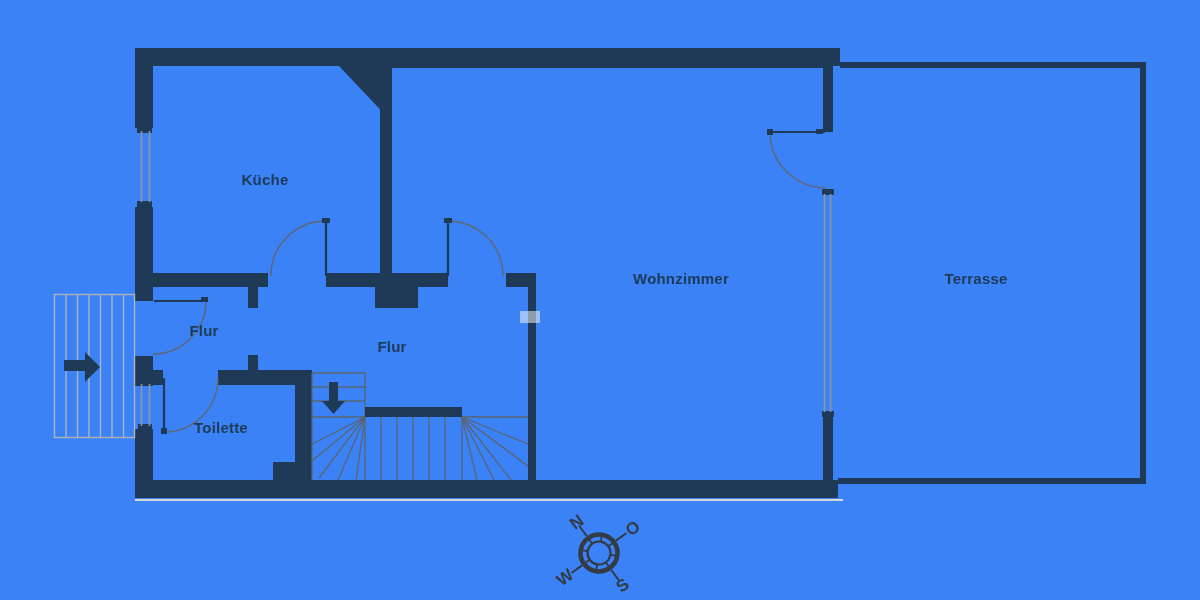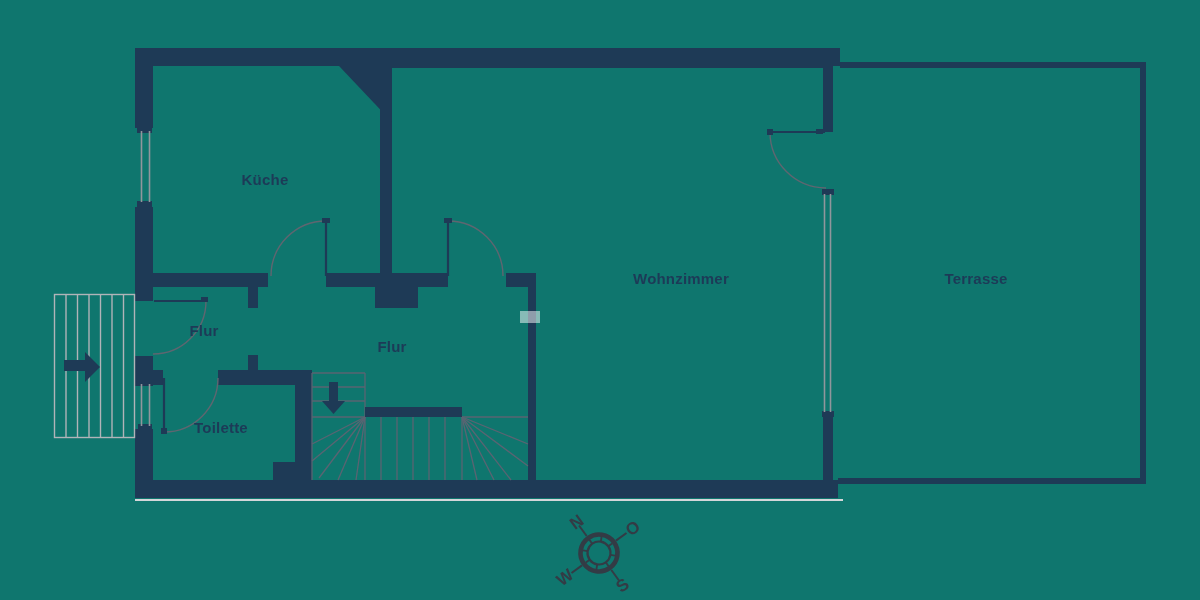--- a/index.html
+++ b/index.html
@@ -1,16 +1,16 @@
 <!DOCTYPE html>
 <html><head>
 <meta charset="utf-8">
 <style>
   html,body{margin:0;padding:0;background:#ffffff;}
-  .stage{position:relative;width:1200px;height:600px;background:#0f766e;overflow:hidden;
+  .stage{position:relative;width:1200px;height:600px;background:#3b82f6;overflow:hidden;
          font-family:"Liberation Sans",sans-serif;}
   svg{display:block;}
   .room-label{fill:#1d3a57;font-family:"Liberation Sans",sans-serif;font-size:15px;
               font-weight:600;letter-spacing:.2px;}
   .compass-letter{fill:#333b45;font-family:"Liberation Sans",sans-serif;font-size:17px;
                   font-weight:bold;}
   .wall{fill:#1e3a56;}
   .thin{stroke:#5a6472;stroke-width:1.3;fill:none;}
   .ext-stair{stroke:#b0b4b8;stroke-width:1.4;fill:none;}
   .win{stroke:#90969c;stroke-width:1.6;fill:none;}

